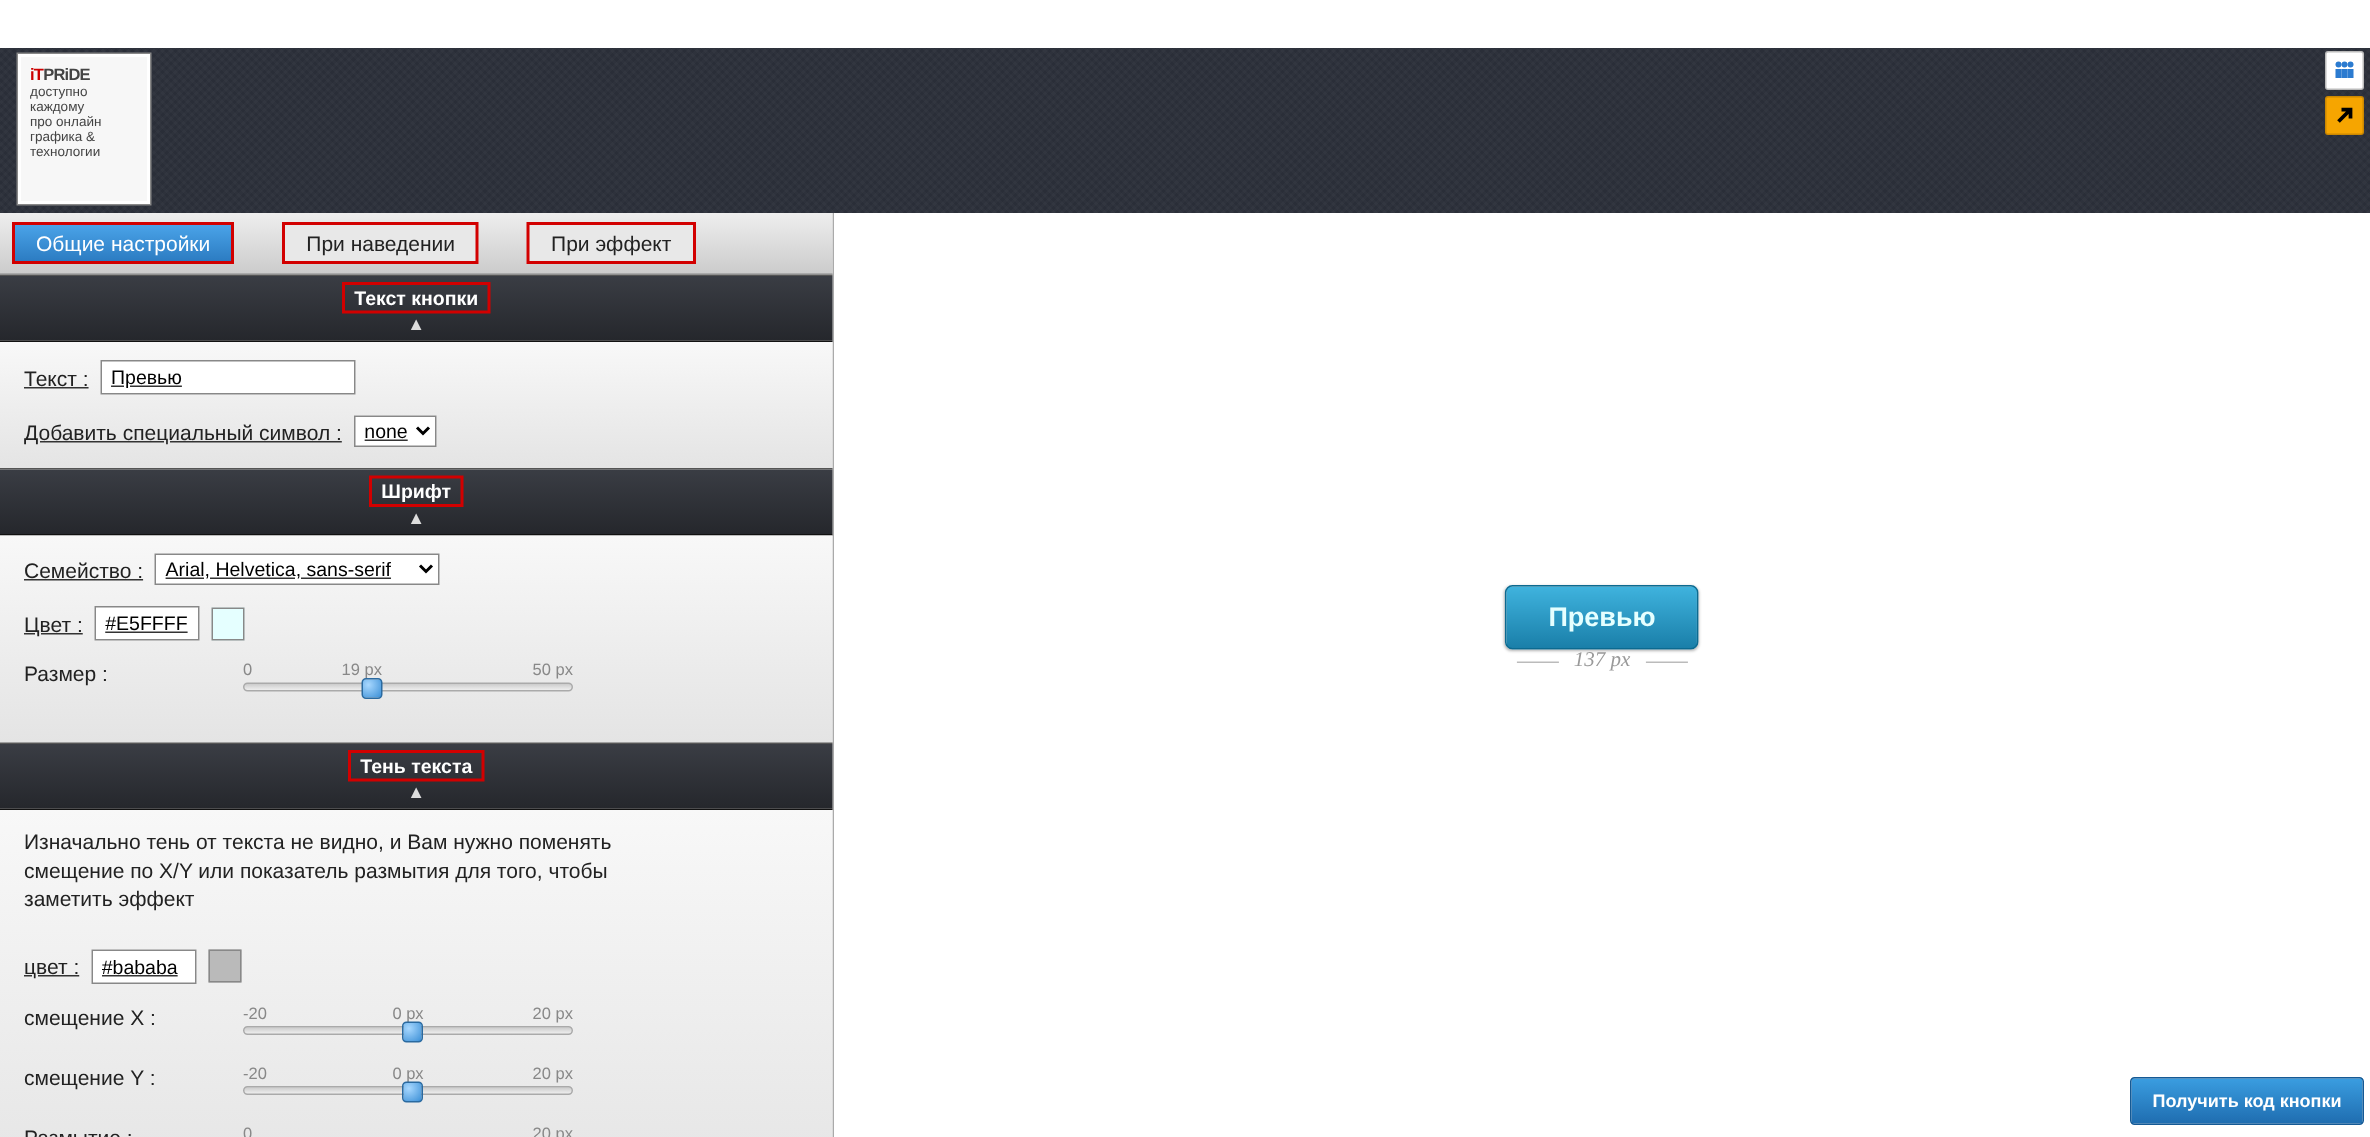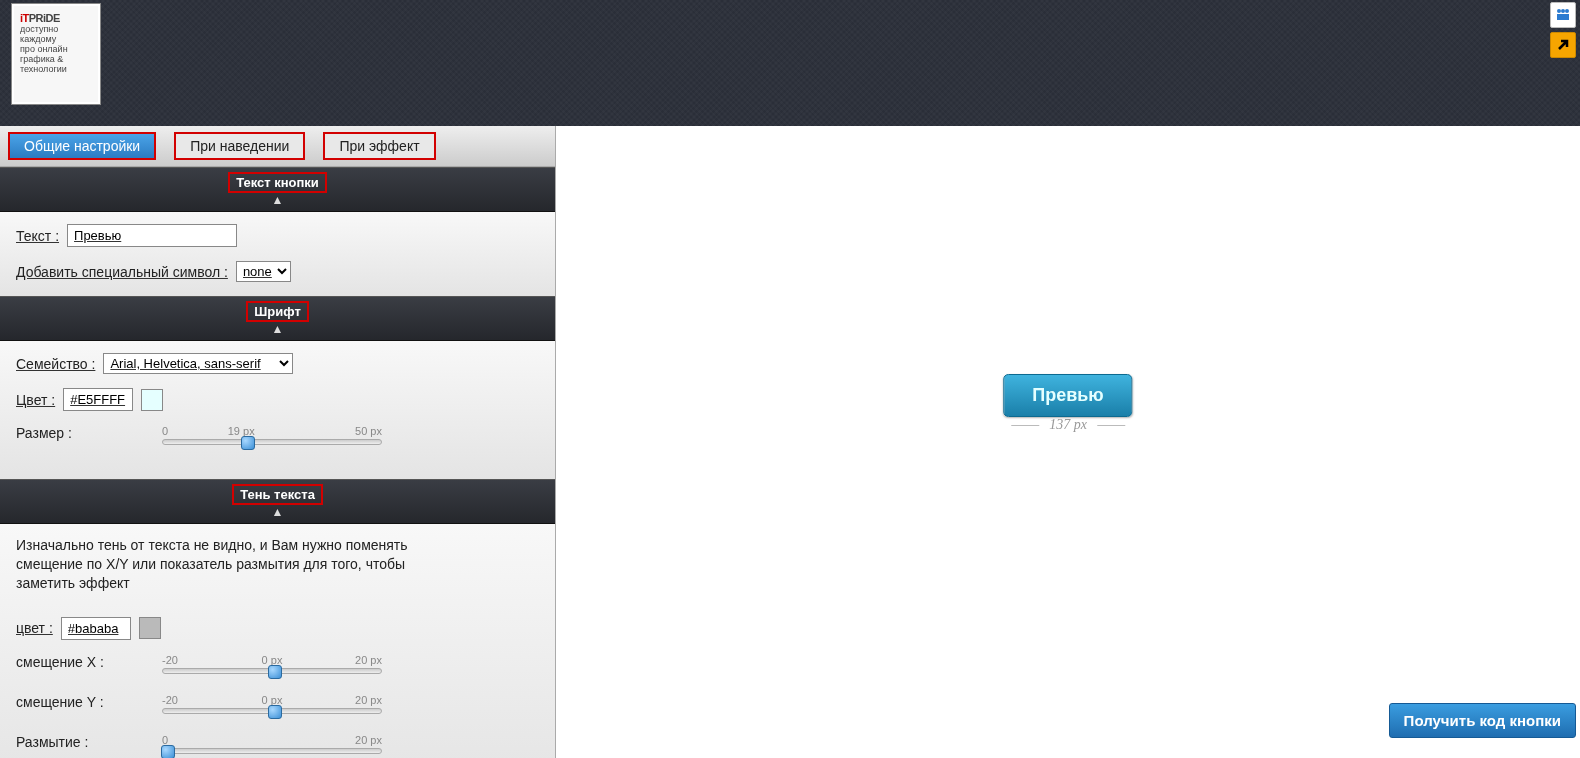--- a/index.html
+++ b/index.html
@@ -1,24 +1,25 @@
 <!DOCTYPE html>
 <html><head>
 <meta charset="utf-8">
 <style>
 * { box-sizing: border-box; margin: 0; padding: 0; }
 body { font-family: Arial, Helvetica, sans-serif; font-size: 13px; color: #333; background: #fff; }
 
 .top-banner {
-  height: 126px;
+  height: 110px;
   background: #2a2e38;
   background-image:
     repeating-linear-gradient(45deg, rgba(255,255,255,0.02) 0 2px, transparent 2px 4px),
     repeating-linear-gradient(-45deg, rgba(255,255,255,0.02) 0 2px, transparent 2px 4px);
   position: relative;
+  margin-top: 32px;
 }
 .logo-box {
   position: absolute; left: 12px; top: 4px;
   width: 88px; height: 100px;
   background: #f7f7f7;
   border: 2px solid #fff;
   box-shadow: 0 0 0 1px #888;
 }
 .logo-inner { padding: 6px; font-size: 9px; color: #444; }
 .logo-inner .brand { font-weight: bold; font-size: 11px; letter-spacing: -0.5px; }
@@ -27,21 +28,21 @@
 .side-buttons { position: absolute; right: 4px; top: 2px; display: flex; flex-direction: column; gap: 4px; }
 .side-btn { width: 26px; height: 26px; background: #fff; border: 1px solid #bbb; display: flex; align-items: center; justify-content: center; border-radius: 2px; }
 .side-btn.orange { background: #f6a500; border-color: #cc8800; }
 
 .main-wrap { display: flex; }
 
 
 .left-panel { width: 556px; border-right: 1px solid #aaa; background: #f0f0f0; }
 
 .tabs-row {
-  display: flex; gap: 18px;
+  display: flex; gap: 32px;
   padding: 6px 8px;
   background: linear-gradient(to bottom, #eee, #ccc);
   border-bottom: 1px solid #aaa;
   align-items: center;
 }
 .tab {
   padding: 4px 14px;
   border: 2px solid #d20000;
   font-size: 14px;
   color: #222;
@@ -118,23 +119,23 @@
   padding: 10px 28px;
   border-radius: 5px;
   border: 1px solid #0c6a90;
   box-shadow: 0 1px 2px rgba(0,0,0,0.3);
 }
 .px-label { color: #999; font-size: 14px; font-family: Georgia, serif; font-style: italic;
   display: flex; align-items: center; justify-content: center; gap: 10px; }
 .px-label .line { flex: 0 0 28px; height: 1px; background: #bbb; }
 
 .get-code-btn {
-  position: fixed; right: 4px; bottom: 20px;
+  position: fixed; right: 4px; bottom: 8px;
   background: linear-gradient(to bottom, #3a9de0, #1f6db0);
-  color: #fff; font-weight: bold; font-size: 15px;
+  color: #fff; font-weight: bold; font-size: 12px;
   padding: 8px 14px; border: 1px solid #155a95;
   border-radius: 3px; cursor: pointer;
 }
 </style>
 </head>
 <body>
 
 <div class="top-banner">
   <div class="logo-box">
     <div class="logo-inner">

